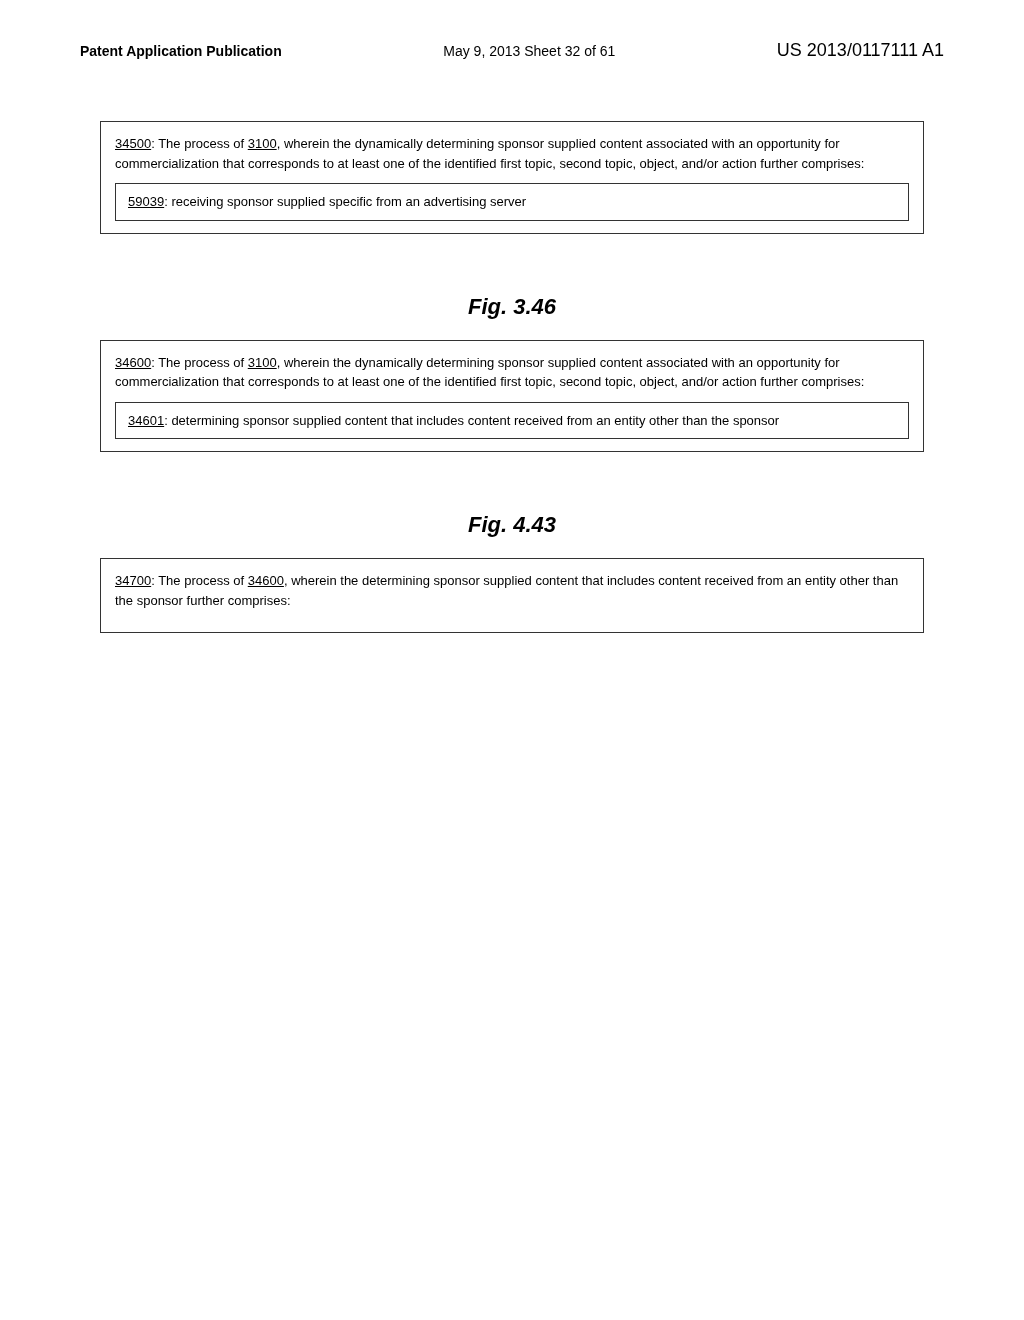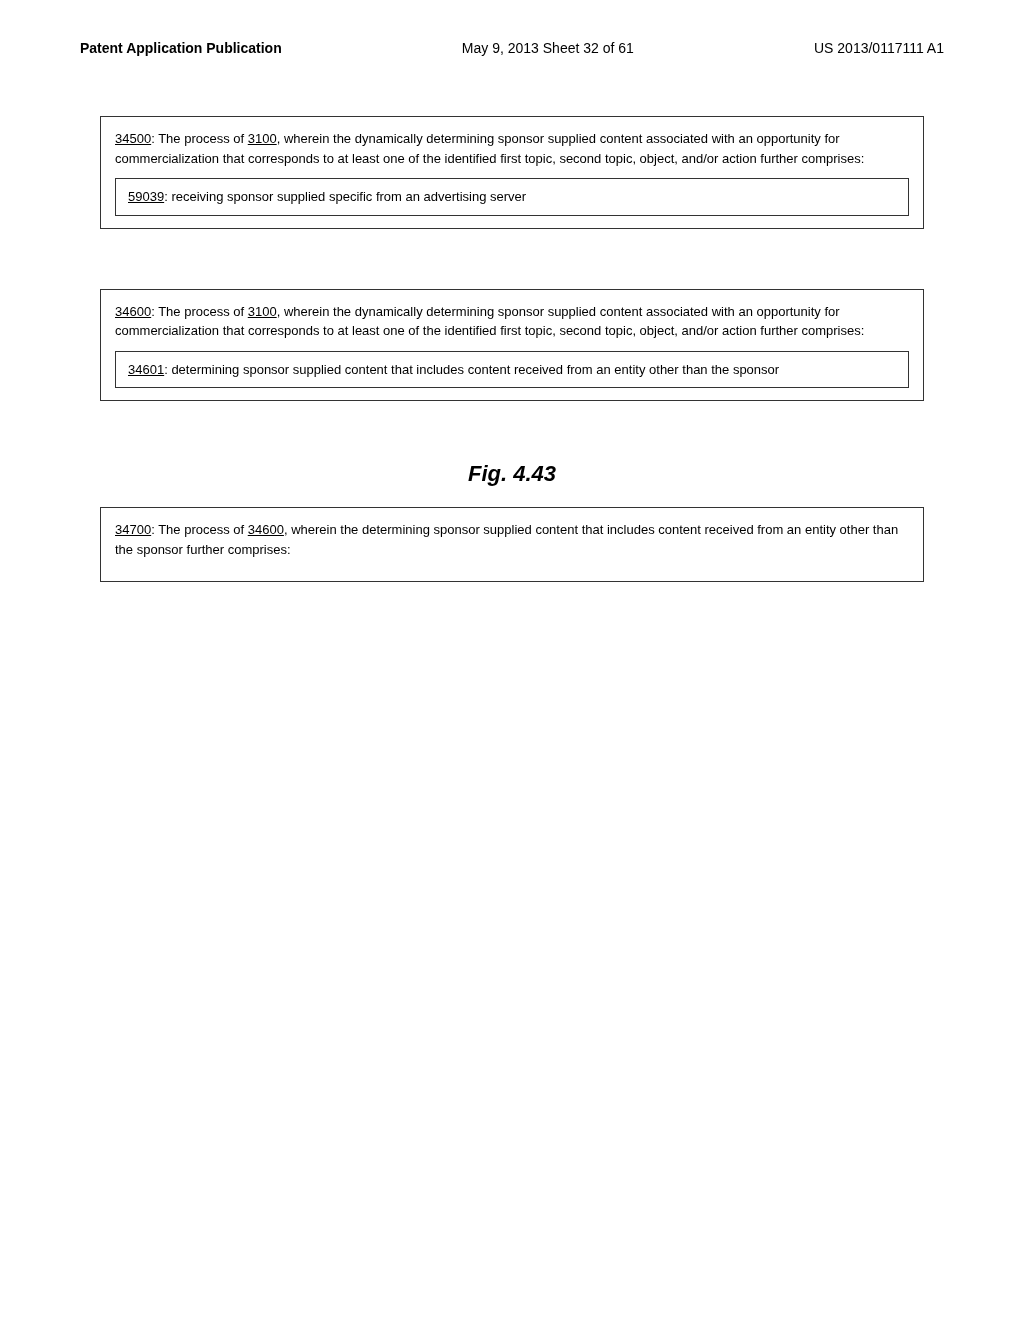--- a/index.html
+++ b/index.html
@@ -35,21 +35,21 @@
     .header-left {
       font-weight: bold;
       font-size: 14px;
     }
 
     .header-center {
       font-size: 14px;
     }
 
     .header-right {
-      font-size: 14px;
+      font-size: 18px;
     }
 
     .figure-section {
       margin-bottom: 60px;
     }
 
     .figure-title {
       text-align: center;
       font-size: 22px;
       font-weight: bold;
@@ -103,20 +103,21 @@
       </div>
       <div class="inner-box">
         <div class="inner-box-text">
           <span class="underline">59039</span><span>: receiving sponsor supplied specific from an advertising server</span>
         </div>
       </div>
     </div>
   </div>
 
   <div class="figure-section">
+    <div class="figure-title">Fig. 3.46</div>
     <div class="outer-box">
       <div class="outer-box-text">
         <span class="underline">34600</span><span>: The process of </span><span class="underline">3100</span><span>, wherein the dynamically determining sponsor supplied content associated with an opportunity for commercialization that corresponds to at least one of the identified first topic, second topic, object, and/or action further comprises:</span>
       </div>
       <div class="inner-box">
         <div class="inner-box-text">
           <span class="underline">34601</span><span>: determining sponsor supplied content that includes content received from an entity other than the sponsor</span>
         </div>
       </div>
     </div>

